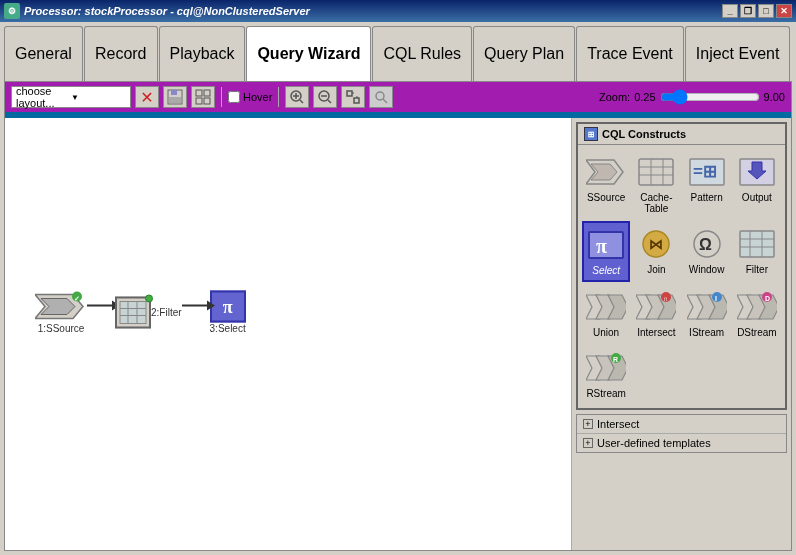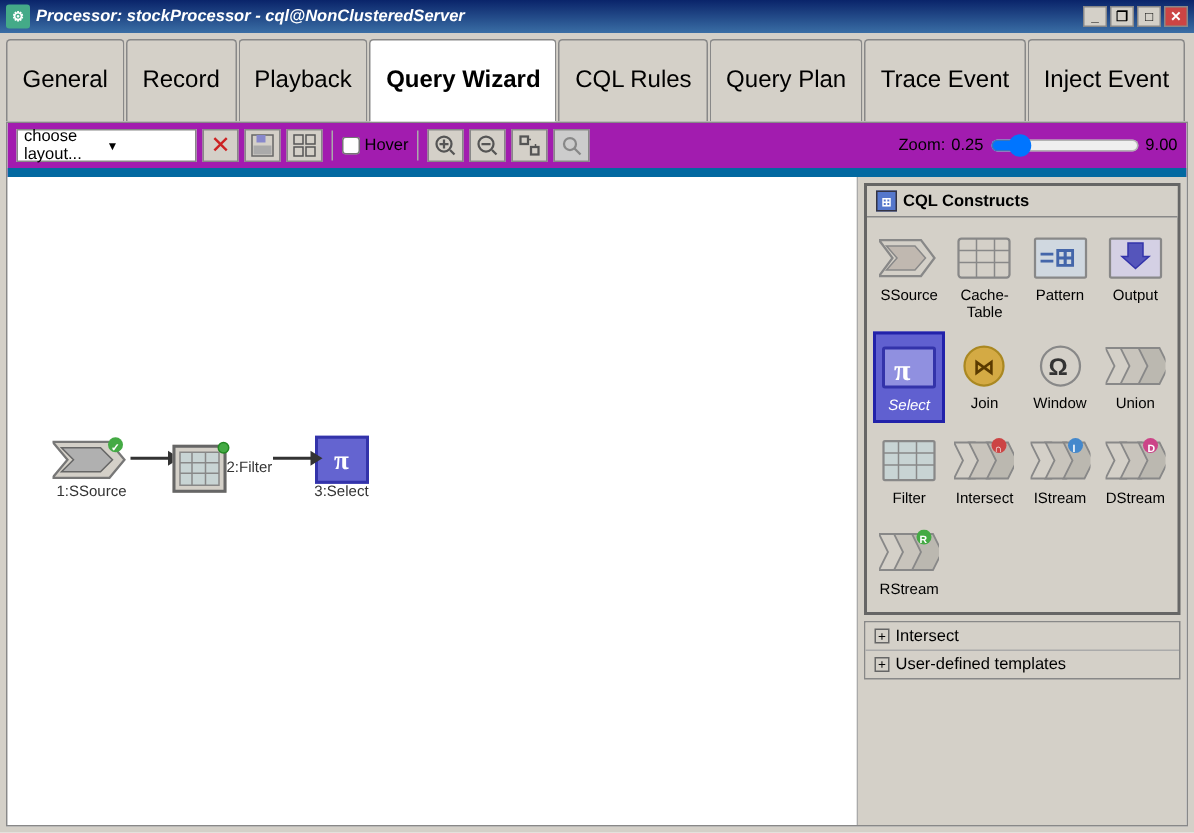--- a/index.html
+++ b/index.html
@@ -433,40 +433,40 @@
                 <svg width="38" height="30" viewBox="0 0 38 30">
                   <circle cx="19" cy="15" r="13" fill="#d4d0c8" stroke="#888" stroke-width="1.5"></circle>
                   <text x="11" y="21" font-size="16" fill="#333" font-weight="bold">Ω</text>
                 </svg>
               </div>
               <span class="construct-label">Window</span>
             </div>
 
             <div class="construct-item">
               <div class="construct-icon">
-                <svg width="40" height="30" viewBox="0 0 40 30">
-                  <polygon points="0,3 14,3 20,15 14,27 0,27 6,15" fill="#d4d0c8" stroke="#888" stroke-width="1.2"></polygon>
-                  <polygon points="10,3 24,3 30,15 24,27 10,27 16,15" fill="#c8c4bc" stroke="#888" stroke-width="1.2"></polygon>
-                  <polygon points="22,3 36,3 42,15 36,27 22,27 28,15" fill="#bbb8b0" stroke="#888" stroke-width="1.2"></polygon>
-                </svg>
-              </div>
-              <span class="construct-label">Union</span>
-            </div>
-
-            <div class="construct-item">
-              <div class="construct-icon">
                 <svg width="38" height="30" viewBox="0 0 38 30">
                   <rect x="2" y="2" width="34" height="26" fill="#c8d4d4" stroke="#888" stroke-width="1.5" rx="1"></rect>
                   <line x1="2" y1="10" x2="36" y2="10" stroke="#888" stroke-width="1"></line>
                   <line x1="2" y1="18" x2="36" y2="18" stroke="#888" stroke-width="1"></line>
                   <line x1="12" y1="2" x2="12" y2="28" stroke="#888" stroke-width="1"></line>
                   <line x1="24" y1="2" x2="24" y2="28" stroke="#888" stroke-width="1"></line>
                 </svg>
               </div>
               <span class="construct-label">Filter</span>
+            </div>
+
+            <div class="construct-item">
+              <div class="construct-icon">
+                <svg width="40" height="30" viewBox="0 0 40 30">
+                  <polygon points="0,3 14,3 20,15 14,27 0,27 6,15" fill="#d4d0c8" stroke="#888" stroke-width="1.2"></polygon>
+                  <polygon points="10,3 24,3 30,15 24,27 10,27 16,15" fill="#c8c4bc" stroke="#888" stroke-width="1.2"></polygon>
+                  <polygon points="22,3 36,3 42,15 36,27 22,27 28,15" fill="#bbb8b0" stroke="#888" stroke-width="1.2"></polygon>
+                </svg>
+              </div>
+              <span class="construct-label">Union</span>
             </div>
 
             <div class="construct-item">
               <div class="construct-icon">
                 <svg width="40" height="30" viewBox="0 0 40 30">
                   <polygon points="0,3 14,3 20,15 14,27 0,27 6,15" fill="#d4d0c8" stroke="#888" stroke-width="1.2"></polygon>
                   <polygon points="10,3 24,3 30,15 24,27 10,27 16,15" fill="#c8c4bc" stroke="#888" stroke-width="1.2"></polygon>
                   <polygon points="22,3 36,3 42,15 36,27 22,27 28,15" fill="#bbb8b0" stroke="#888" stroke-width="1.2"></polygon>
                   <circle cx="30" cy="5" r="5" fill="#cc4444"></circle>
                   <text x="27" y="9" font-size="7" fill="white" font-weight="bold">∩</text>

